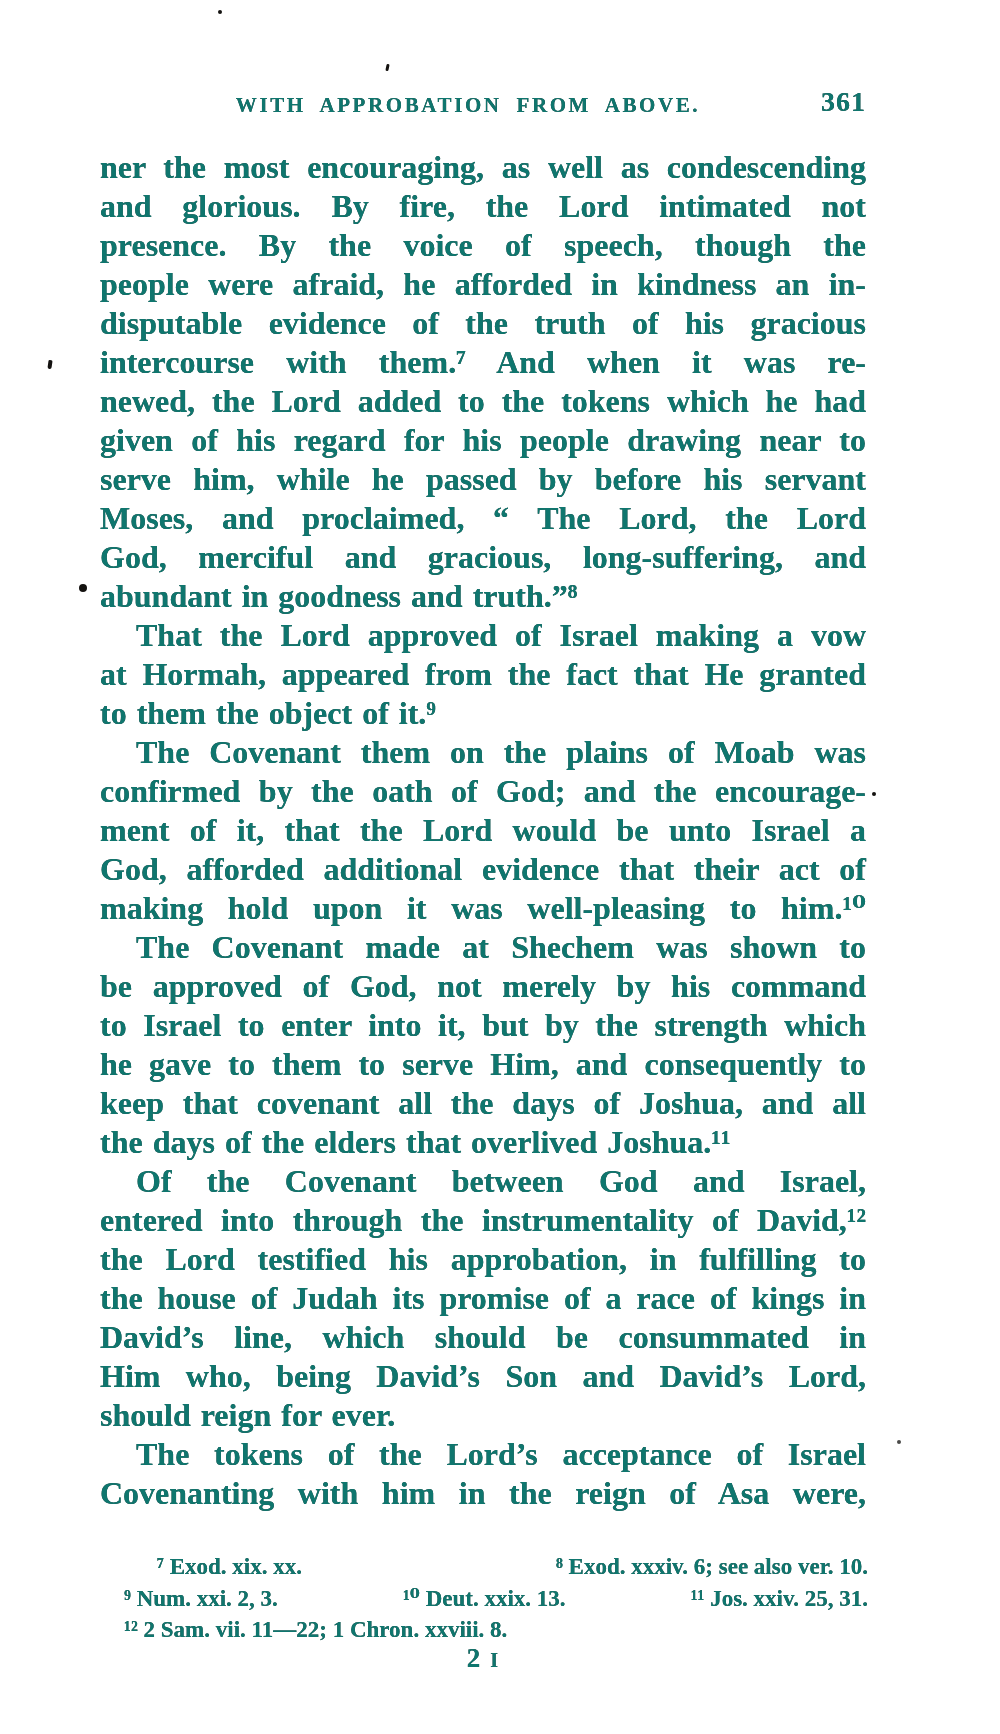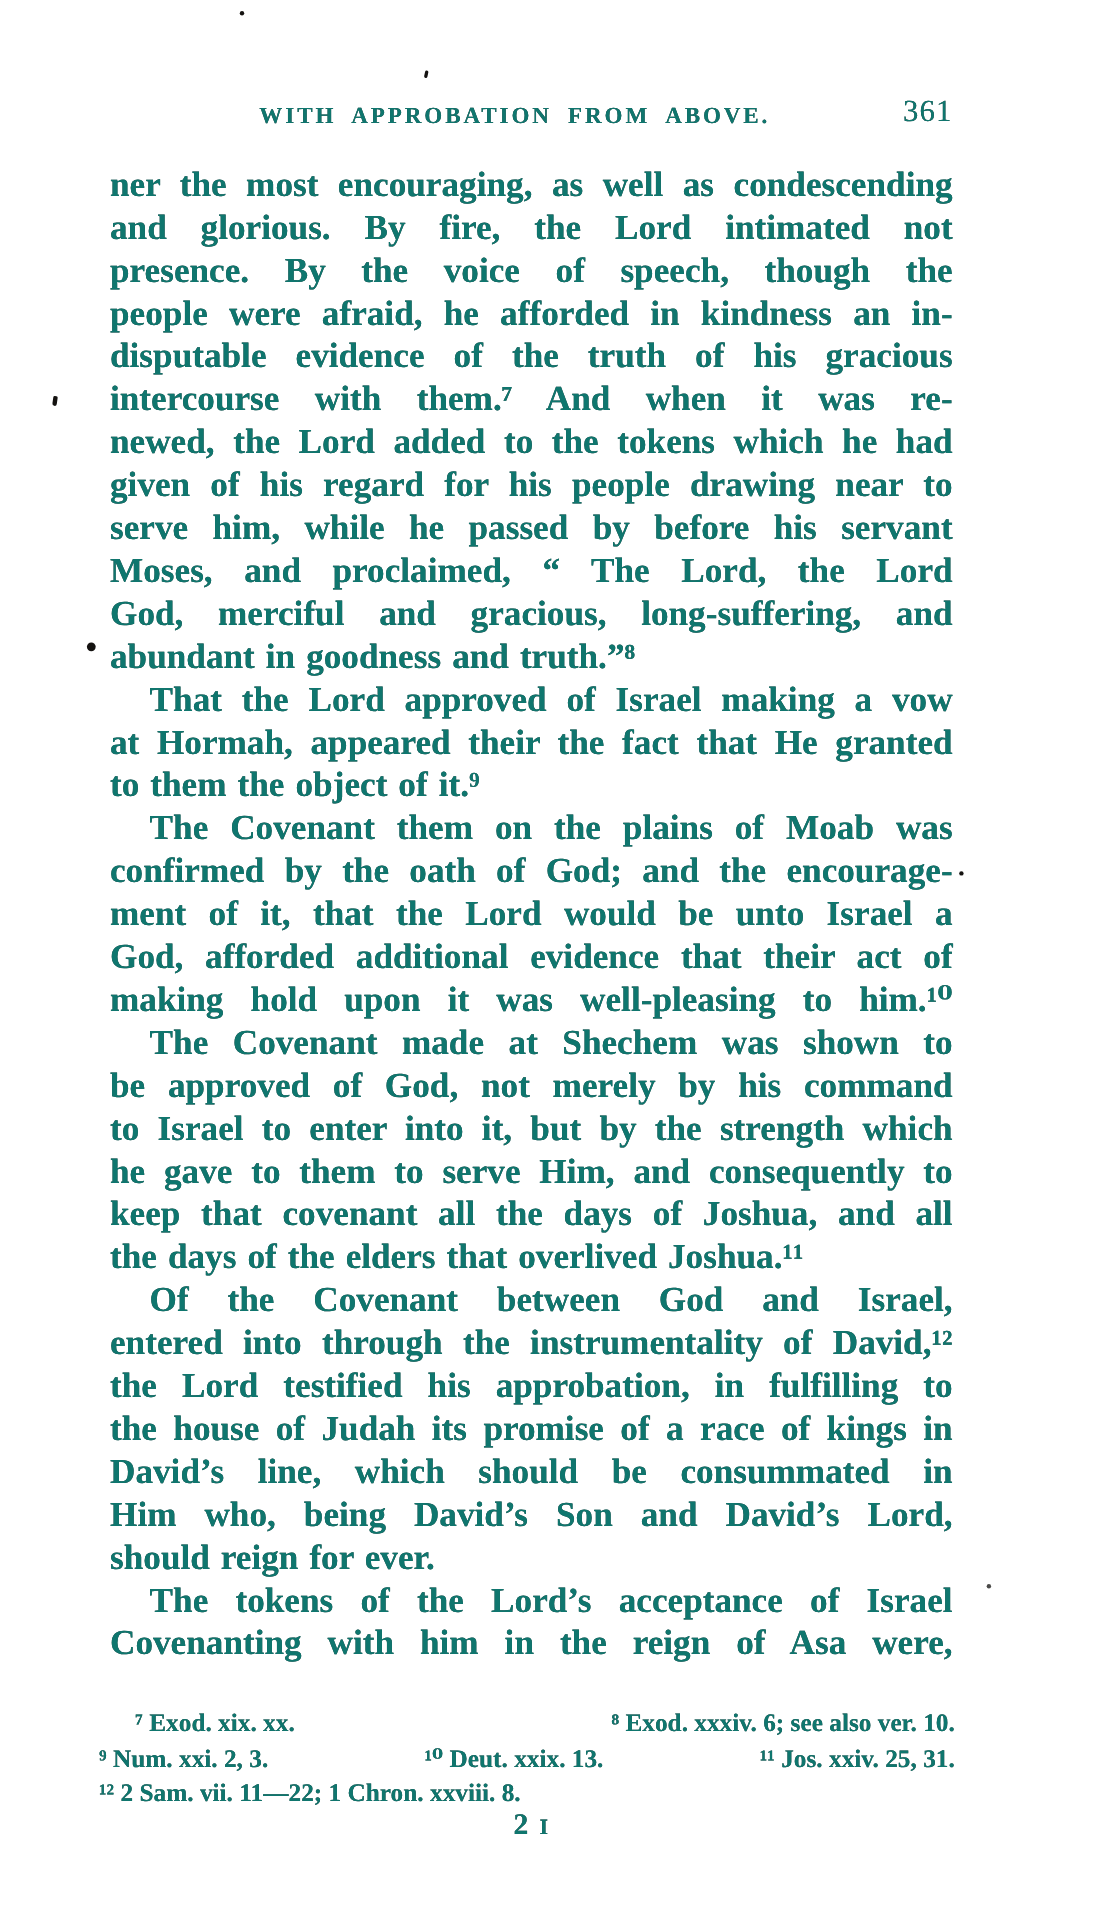--- a/index.html
+++ b/index.html
@@ -17,21 +17,21 @@
     position:absolute;left:100px;top:88px;width:766px;height:34px;
   }
   .running-title{
     display:block;text-align:center;padding-right:30px;
     font-size:21px;font-weight:700;letter-spacing:2.6px;word-spacing:7px;
     line-height:34px;
     text-shadow:0 0 .4px rgba(0,0,0,.8);
   }
   .page-number{
     position:absolute;right:0;top:-3px;
-    font-size:28px;font-weight:400;line-height:34px;letter-spacing:1px;
+    font-size:28px;font-weight:700;line-height:34px;letter-spacing:1px;
     text-shadow:0 0 .4px rgba(0,0,0,.8);
   }
   
   .bodytext{
     position:absolute;left:100px;top:148px;width:766px;
     font-size:32px;font-weight:700;
     text-shadow:0 0 .45px rgba(0,0,0,.75);
     word-spacing:2px;
   }
   .line{
@@ -42,21 +42,21 @@
   .line.last{text-align:left;text-align-last:left;}
   .line.indent{padding-left:36px;}
   
   .footnotes{
     position:absolute;left:90px;top:1551px;width:778px;
     font-size:23px;font-weight:700;
     text-shadow:0 0 .4px rgba(0,0,0,.75);
   }
   .footnote-line{
     display:flex;justify-content:space-between;
-    height:31.5px;line-height:31.5px;white-space:nowrap;
+    height:31.5px;line-height:31.5px;white-space:nowrap;margin-left:34px;
   }
   .footnote-line:nth-child(1){padding-left:33px;}
   .footnote-line.single{justify-content:flex-start;}
   
   .signature{
     position:absolute;left:100px;top:1643px;width:766px;
     text-align:center;font-weight:700;
     text-shadow:0 0 .4px rgba(0,0,0,.8);
   }
   .sig-num{font-size:27px;}
@@ -87,21 +87,21 @@
       <div class="line">people were afraid, he afforded in kindness an in-</div>
       <div class="line">disputable evidence of the truth of his gracious</div>
       <div class="line">intercourse with them.⁷ And when it was re-</div>
       <div class="line">newed, the Lord added to the tokens which he had</div>
       <div class="line">given of his regard for his people drawing near to</div>
       <div class="line">serve him, while he passed by before his servant</div>
       <div class="line">Moses, and proclaimed, “ The Lord, the Lord</div>
       <div class="line">God, merciful and gracious, long-suffering, and</div>
       <div class="line last">abundant in goodness and truth.”⁸</div>
       <div class="line indent">That the Lord approved of Israel making a vow</div>
-      <div class="line">at Hormah, appeared their the fact that He granted</div>
+      <div class="line">at Hormah, appeared from the fact that He granted</div>
       <div class="line last">to them the object of it.⁹</div>
       <div class="line indent">The Covenant them on the plains of Moab was</div>
       <div class="line">confirmed by the oath of God; and the encourage-</div>
       <div class="line">ment of it, that the Lord would be unto Israel a</div>
       <div class="line">God, afforded additional evidence that their act of</div>
       <div class="line">making hold upon it was well-pleasing to him.¹⁰</div>
       <div class="line indent">The Covenant made at Shechem was shown to</div>
       <div class="line">be approved of God, not merely by his command</div>
       <div class="line">to Israel to enter into it, but by the strength which</div>
       <div class="line">he gave to them to serve Him, and consequently to</div>

